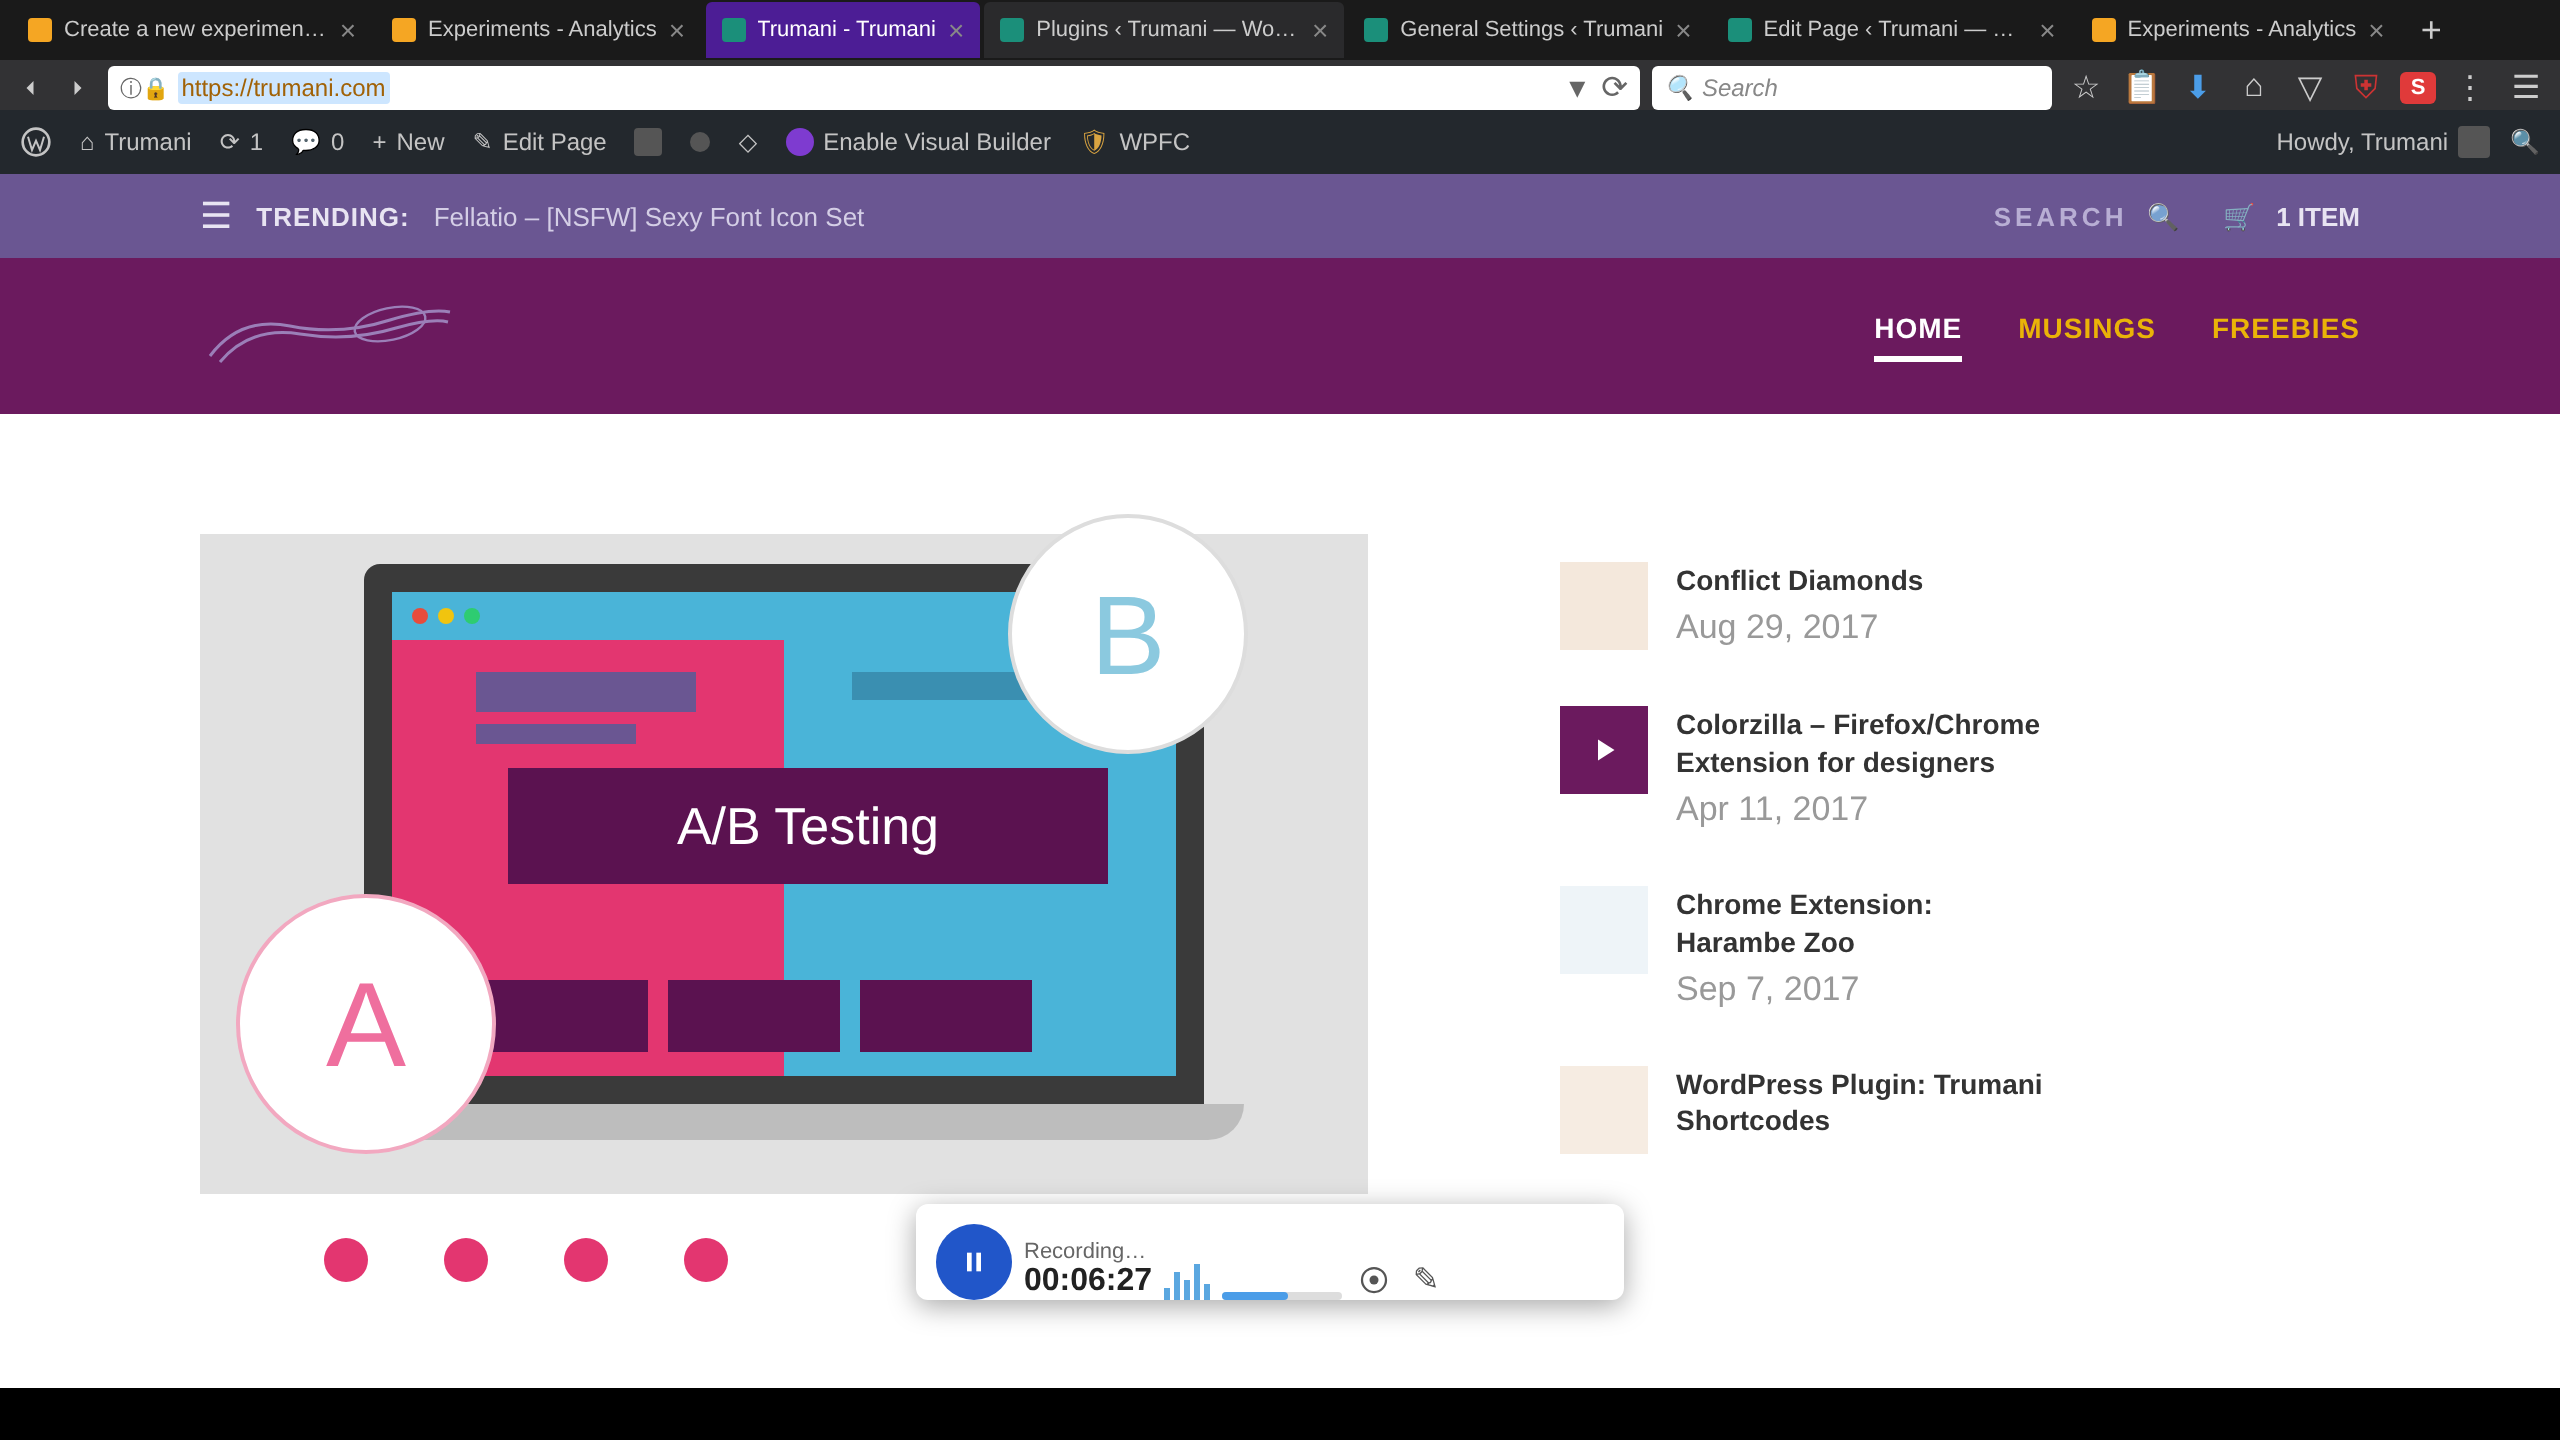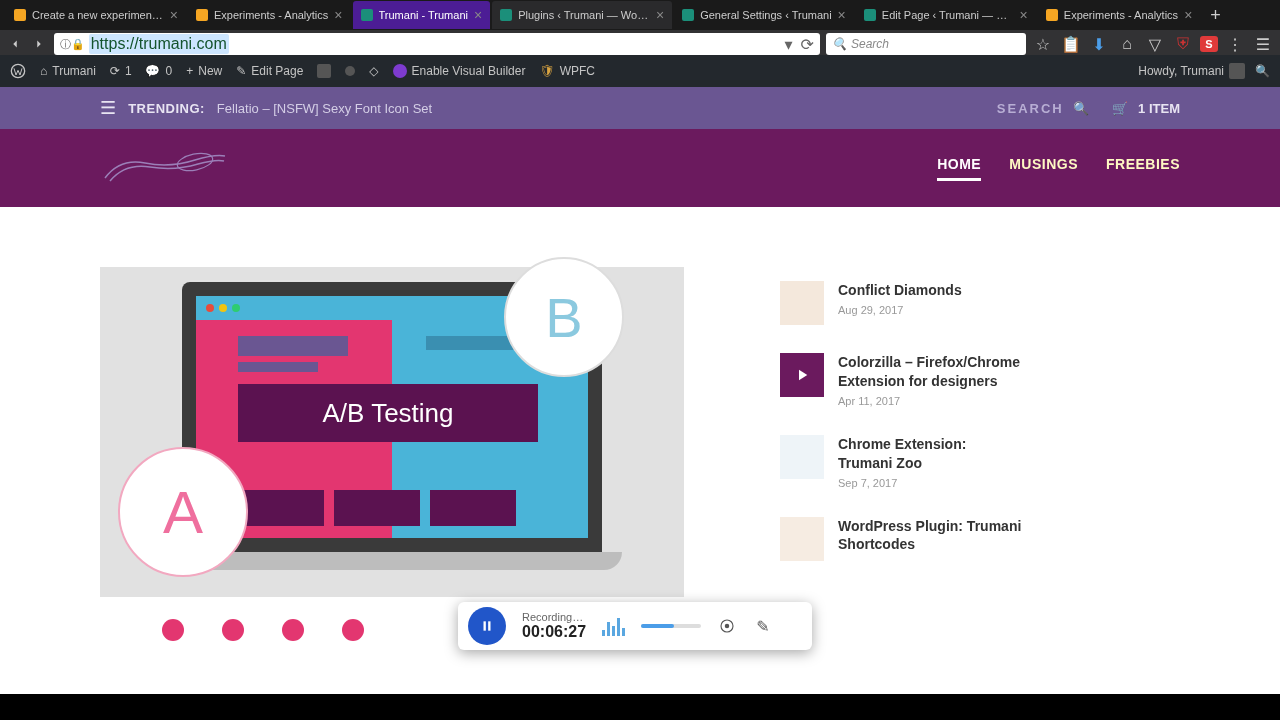--- a/index.html
+++ b/index.html
@@ -13,21 +13,21 @@
 .tab.hover { background: #2a2a2c; }
 .tab-favicon { width: 12px; height: 12px; margin-right: 6px; flex-shrink: 0; border-radius: 2px; }
 .tab-label { white-space: nowrap; overflow: hidden; text-overflow: ellipsis; flex: 1; }
 .tab-close { margin-left: 6px; color: #888; font-size: 14px; line-height: 1; }
 .newtab { color: #ccc; font-size: 18px; padding: 0 8px; cursor: pointer; }
 
 .url-bar-row { display: flex; align-items: center; height: 28px; background: #323234; padding: 0 6px; gap: 6px; }
 .nav-icon { width: 18px; height: 18px; display: flex; align-items: center; justify-content: center; color: #ccc; cursor: pointer; }
 .url-input-wrap { flex: 1; display: flex; align-items: center; background: #fff; border-radius: 3px; height: 22px; padding: 0 6px; }
 .url-prefix-icons { display: flex; align-items: center; gap: 4px; color: #666; font-size: 11px; }
-.url-text { margin-left: 4px; font-size: 16px; color: #14532d; background: #cde6ff; padding: 1px 2px; border-radius: 2px; }
+.url-text { margin-left: 4px; font-size: 12px; color: #a16207; background: #cde6ff; padding: 1px 2px; border-radius: 2px; }
 .search-box { width: 200px; display: flex; align-items: center; background: #fff; border-radius: 3px; height: 22px; padding: 0 6px; color: #888; font-size: 12px; font-style: italic; gap: 4px; }
 .toolbar-icon { width: 22px; height: 22px; display: flex; align-items: center; justify-content: center; color: #ccc; cursor: pointer; }
 
 
 .wp-admin-bar { height: 32px; background: #23282d; display: flex; align-items: center; padding: 0 10px; color: #c4c4c4; font-size: 12px; justify-content: space-between; }
 .wp-left { display: flex; align-items: center; gap: 14px; }
 .wp-item { display: flex; align-items: center; gap: 5px; cursor: pointer; }
 .wp-right { display: flex; align-items: center; gap: 10px; }
 
 
@@ -35,53 +35,53 @@
 .trending-left { display: flex; align-items: center; gap: 12px; }
 .trending-label { font-weight: 700; color: #e8e4f2; letter-spacing: 0.5px; }
 .trending-right { display: flex; align-items: center; gap: 20px; }
 .search-block { display: flex; align-items: center; gap: 10px; color: #b8aed4; letter-spacing: 2px; font-size: 13px; font-weight: 600; }
 .cart-block { display: flex; align-items: center; gap: 10px; color: #e8e4f2; font-weight: 700; font-size: 13px; }
 
 
 .site-header { height: 78px; background: #6b1a5e; display: flex; align-items: center; padding: 0 100px; justify-content: space-between; }
 .logo { width: 130px; height: 40px; position: relative; }
 .nav-menu { display: flex; gap: 28px; }
-.nav-item { color: #fef9c3; font-size: 14px; font-weight: 700; letter-spacing: 0.5px; cursor: pointer; padding-bottom: 6px; }
+.nav-item { color: #eab308; font-size: 14px; font-weight: 700; letter-spacing: 0.5px; cursor: pointer; padding-bottom: 6px; }
 .nav-item.active { color: #fff; border-bottom: 3px solid #fff; }
 
 
 .content { display: flex; padding: 60px 100px 0 100px; gap: 48px; background: #fff; }
 .main-col { width: 632px; }
 .hero-figure { width: 584px; height: 330px; background: #e1e1e1; position: relative; display: flex; align-items: center; justify-content: center; }
 .laptop { width: 460px; height: 300px; position: relative; }
 .laptop-screen { width: 420px; height: 270px; background: #3a3a3a; border-radius: 8px 8px 0 0; margin: 0 auto; padding: 14px; }
 .screen-inner { width: 100%; height: 100%; background: #4ab4d8; position: relative; }
 .traffic-dots { position: absolute; top: 8px; left: 10px; display: flex; gap: 5px; }
 .dot { width: 8px; height: 8px; border-radius: 50%; }
 .split-left { position: absolute; left: 0; top: 24px; width: 50%; height: calc(100% - 24px); background: #e33670; }
 .bar-a { position: absolute; background: #6a5692; }
-.test-banner { position: absolute; top: 88px; left: 42px; width: 300px; height: 58px; background: #5b1250; color: #fff; display: flex; align-items: center; justify-content: center; font-size: 26px; font-weight: 500; }
+.test-banner { position: absolute; top: 88px; left: 58px; width: 300px; height: 58px; background: #5b1250; color: #fff; display: flex; align-items: center; justify-content: center; font-size: 26px; font-weight: 500; }
 .bottom-blocks { position: absolute; bottom: 12px; left: 42px; display: flex; gap: 10px; }
 .bblock { width: 86px; height: 36px; background: #5b1250; }
 .laptop-base { width: 100%; height: 18px; background: #bdbdbd; border-radius: 0 0 20px 20px; }
 .circle-b { position: absolute; top: -10px; right: 60px; width: 120px; height: 120px; border-radius: 50%; background: #fff; border: 2px solid #ddd; display: flex; align-items: center; justify-content: center; font-size: 56px; color: #8bc9df; font-weight: 300; }
 .circle-a { position: absolute; bottom: 20px; left: 18px; width: 130px; height: 130px; border-radius: 50%; background: #fff; border: 2px solid #f2a8c0; display: flex; align-items: center; justify-content: center; font-size: 60px; color: #ef6f9e; font-weight: 300; }
 .carousel-dots { display: flex; gap: 38px; margin-top: 22px; padding-left: 62px; }
 .cdot { width: 22px; height: 22px; border-radius: 50%; background: #e33670; }
 
 
 .sidebar { width: 244px; }
 .widget-header { background: #3f4652; color: #fff; font-weight: 700; letter-spacing: 1.5px; font-size: 13px; padding: 12px 16px; }
 .post-item { display: flex; gap: 14px; padding: 14px 0; }
 .post-thumb { width: 44px; height: 44px; background: #eee; flex-shrink: 0; display:flex; align-items:center; justify-content:center; }
 .post-title { font-size: 14px; font-weight: 700; color: #333; line-height: 1.35; }
-.post-date { font-size: 11px; color: #999; margin-top: 4px; }
-
-
-.recorder { position: absolute; left: 458px; bottom: 70px; width: 354px; height: 48px; background: #fff; border-radius: 6px; box-shadow: 0 3px 14px rgba(0,0,0,0.35); display: flex; align-items: center; padding: 0 10px; gap: 16px; }
+.post-date { font-size: 17px; color: #999; margin-top: 4px; }
+
+
+.recorder { position: absolute; left: 458px; bottom: 70px; width: 354px; height: 48px; background: #fff; border-radius: 6px; box-shadow: 0 3px 14px rgba(0,0,0,0.35); display: flex; align-items: flex-end; padding: 0 10px; gap: 6px; }
 .rec-pause { width: 38px; height: 38px; border-radius: 50%; background: #2156c9; display: flex; align-items: center; justify-content: center; color: #fff; }
 .rec-text { font-size: 11px; color: #666; }
 .rec-time { font-size: 16px; font-weight: 700; color: #222; }
 .rec-bars { display:flex; align-items:flex-end; gap:2px; height:20px; }
 .rec-bars span { width:3px; background:#5aa7e0; }
 .rec-slider { width:60px; height:4px; background:#ddd; border-radius:2px; position:relative; }
 .rec-slider::before { content:''; position:absolute; left:0; top:0; height:100%; width:55%; background:#4b9de8; border-radius:2px; }
 .rec-icon { width:20px; height:20px; color:#555; display:flex; align-items:center; justify-content:center; }
 
 
@@ -309,21 +309,21 @@
             </svg>
           </div>
     <div>
       <div class="post-title">Colorzilla – Firefox/Chrome Extension for designers</div>
       <div class="post-date">Apr 11, 2017</div>
     </div>
         </div>
         <div class="post-item">
           <div class="post-thumb" style="background:#eef4f8"></div>
     <div>
-      <div class="post-title">Chrome Extension: Trumani Zoo</div>
+      <div class="post-title">Chrome Extension: Harambe Zoo</div>
       <div class="post-date">Sep 7, 2017</div>
     </div>
         </div>
         <div class="post-item">
           <div class="post-thumb" style="background:#f6ece2"></div>
     <div>
       <div class="post-title">WordPress Plugin: Trumani Shortcodes</div>
       <div class="post-date"></div>
     </div>
         </div>

